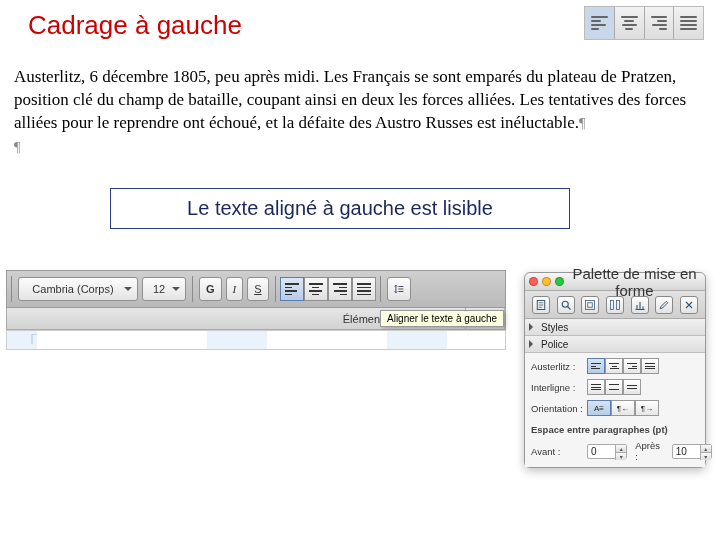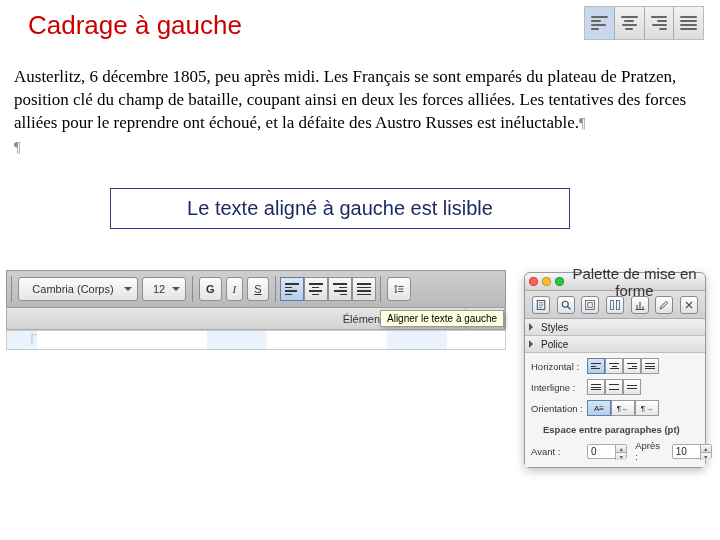--- a/index.html
+++ b/index.html
@@ -49,21 +49,21 @@
   .pal-section-hd { height:17px; background:linear-gradient(#f0f0f0,#dedede); border-bottom:1px solid #bdbdbd; display:flex; align-items:center; gap:4px; padding:0 4px; font-size:10px;}
   .tri { width:0;height:0;border:4px solid transparent; }
   .tri.right{border-left-color:#555;}
   .tri.down{border-top-color:#555;margin-top:3px;}
   .pal-body { background:#f5f5f5; padding:5px 6px; display:grid; grid-template-columns:56px 1fr; row-gap:5px; align-items:center; }
   .pal-label { font-size:9.5px; color:#333; }
   .mini-align-grp { display:flex; }
   .mini-btn { width:18px; height:16px; border:1px solid #999; background:linear-gradient(#fff,#e6e6e6); display:flex; flex-direction:column; justify-content:center; gap:1.5px; padding:2px 3px; }
   .mini-btn .ln{height:1px;background:#333;}
   .mini-btn.sel{background:linear-gradient(#d5e4f6,#b5cdea);border-color:#5b7daf;}
-  .pal-secondary-hd { grid-column:1/3; font-weight:bold; font-size:9.5px; color:#444; margin-top:3px;margin-left:12px;}
+  .pal-secondary-hd { grid-column:1/3; font-weight:bold; font-size:9.5px; color:#444; margin-top:3px;}
   .pal-field { display:flex; gap:3px; }
   .pal-step { width:42px; height:15px; background:#fff; border:1px solid #aaa; border-radius:2px; font-size:10px; display:flex; align-items:center; padding:0 3px; position:relative;}
   .pal-step .stepper{ position:absolute; right:0; top:0; bottom:0; width:11px; display:flex; flex-direction:column; }
   .pal-step .stepper div{flex:1;border-left:1px solid #aaa;background:linear-gradient(#f8f8f8,#ddd);font-size:6px;display:flex;align-items:center;justify-content:center;color:#555;}
   .pal-step .stepper div:first-child{border-bottom:1px solid #aaa;}
 </style>
 </head>
 <body>
 
 <div class="slide-title">Cadrage à gauche</div>
@@ -217,21 +217,21 @@
   <div class="pal-section-hd">
       <div class="tri right"></div>
       <span>Styles</span>
     </div>
   <div class="pal-section-hd">
       <div class="tri right"></div>
       <span>Police</span>
     </div>
 
   <div class="pal-body">
-    <div class="pal-label">Horizontal :</div>
+    <div class="pal-label">Austerlitz :</div>
     <div class="mini-align-grp">
       <div class="mini-btn sel">
           <div class="ln" style="width:100%"></div>
           <div class="ln" style="width:50%"></div>
           <div class="ln" style="width:90%"></div>
         </div>
       <div class="mini-btn">
           <div class="ln" style="width:100%;margin:0 auto"></div>
           <div class="ln" style="width:50%;margin:0 auto"></div>
           <div class="ln" style="width:90%;margin:0 auto"></div>

